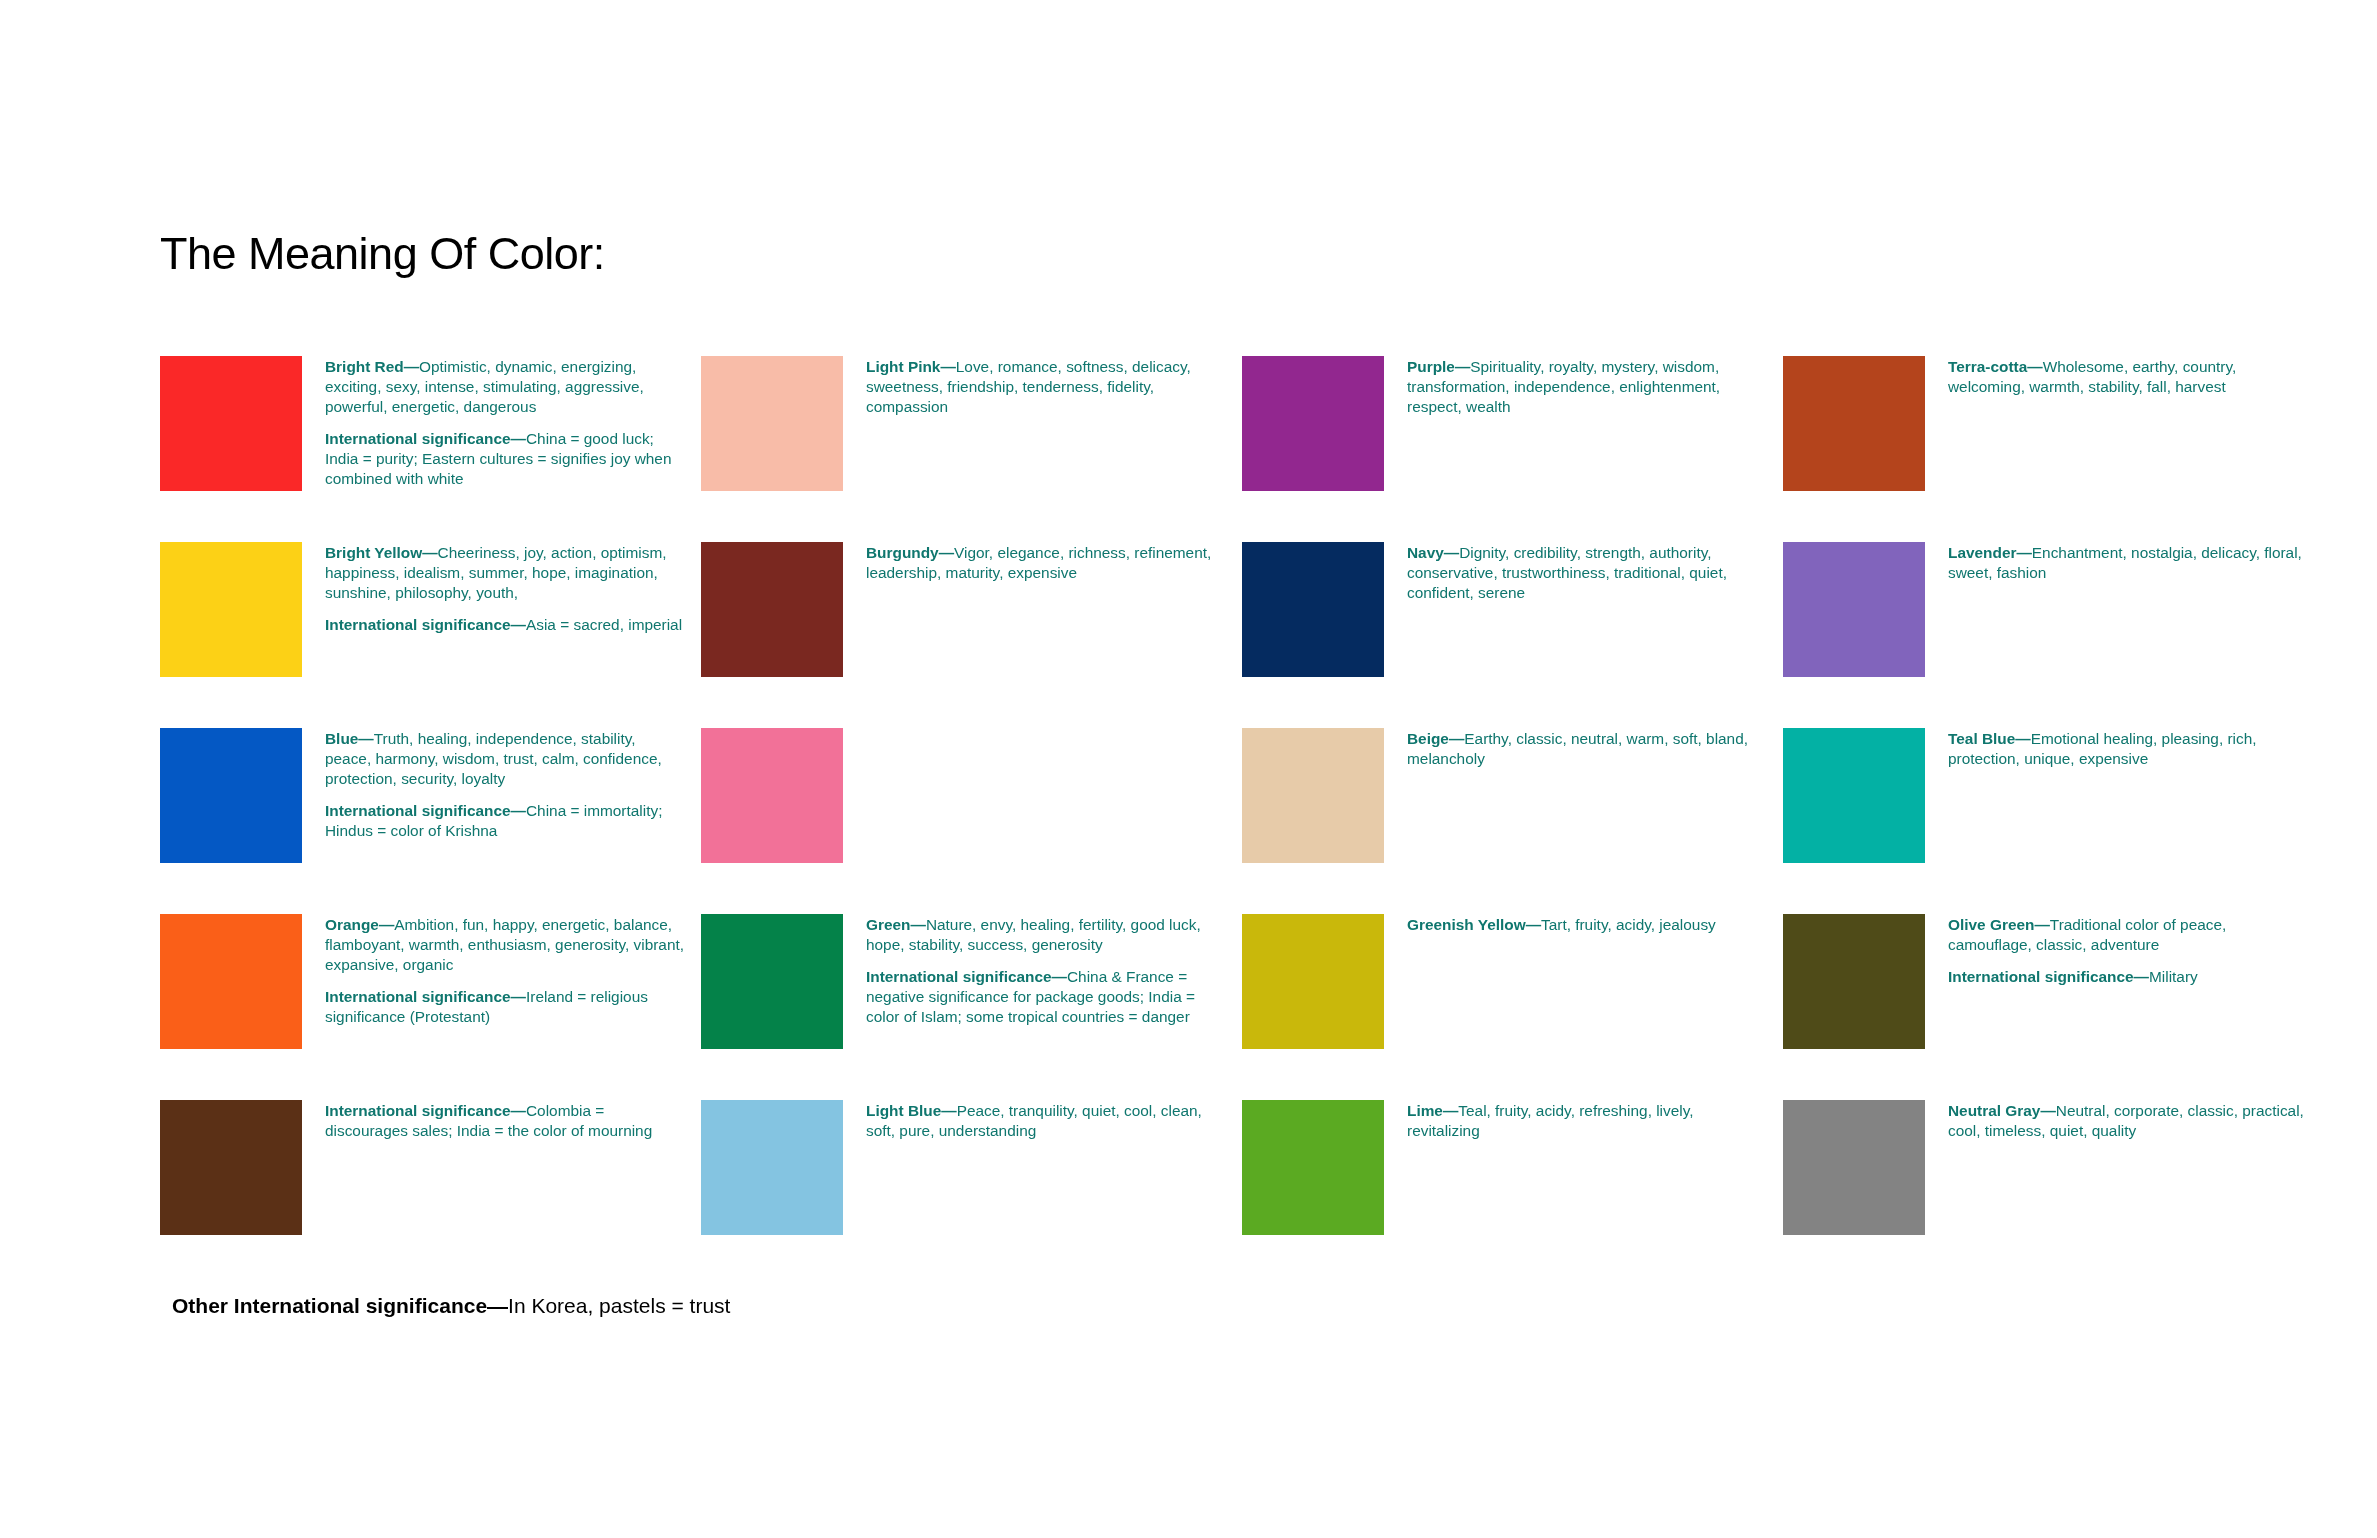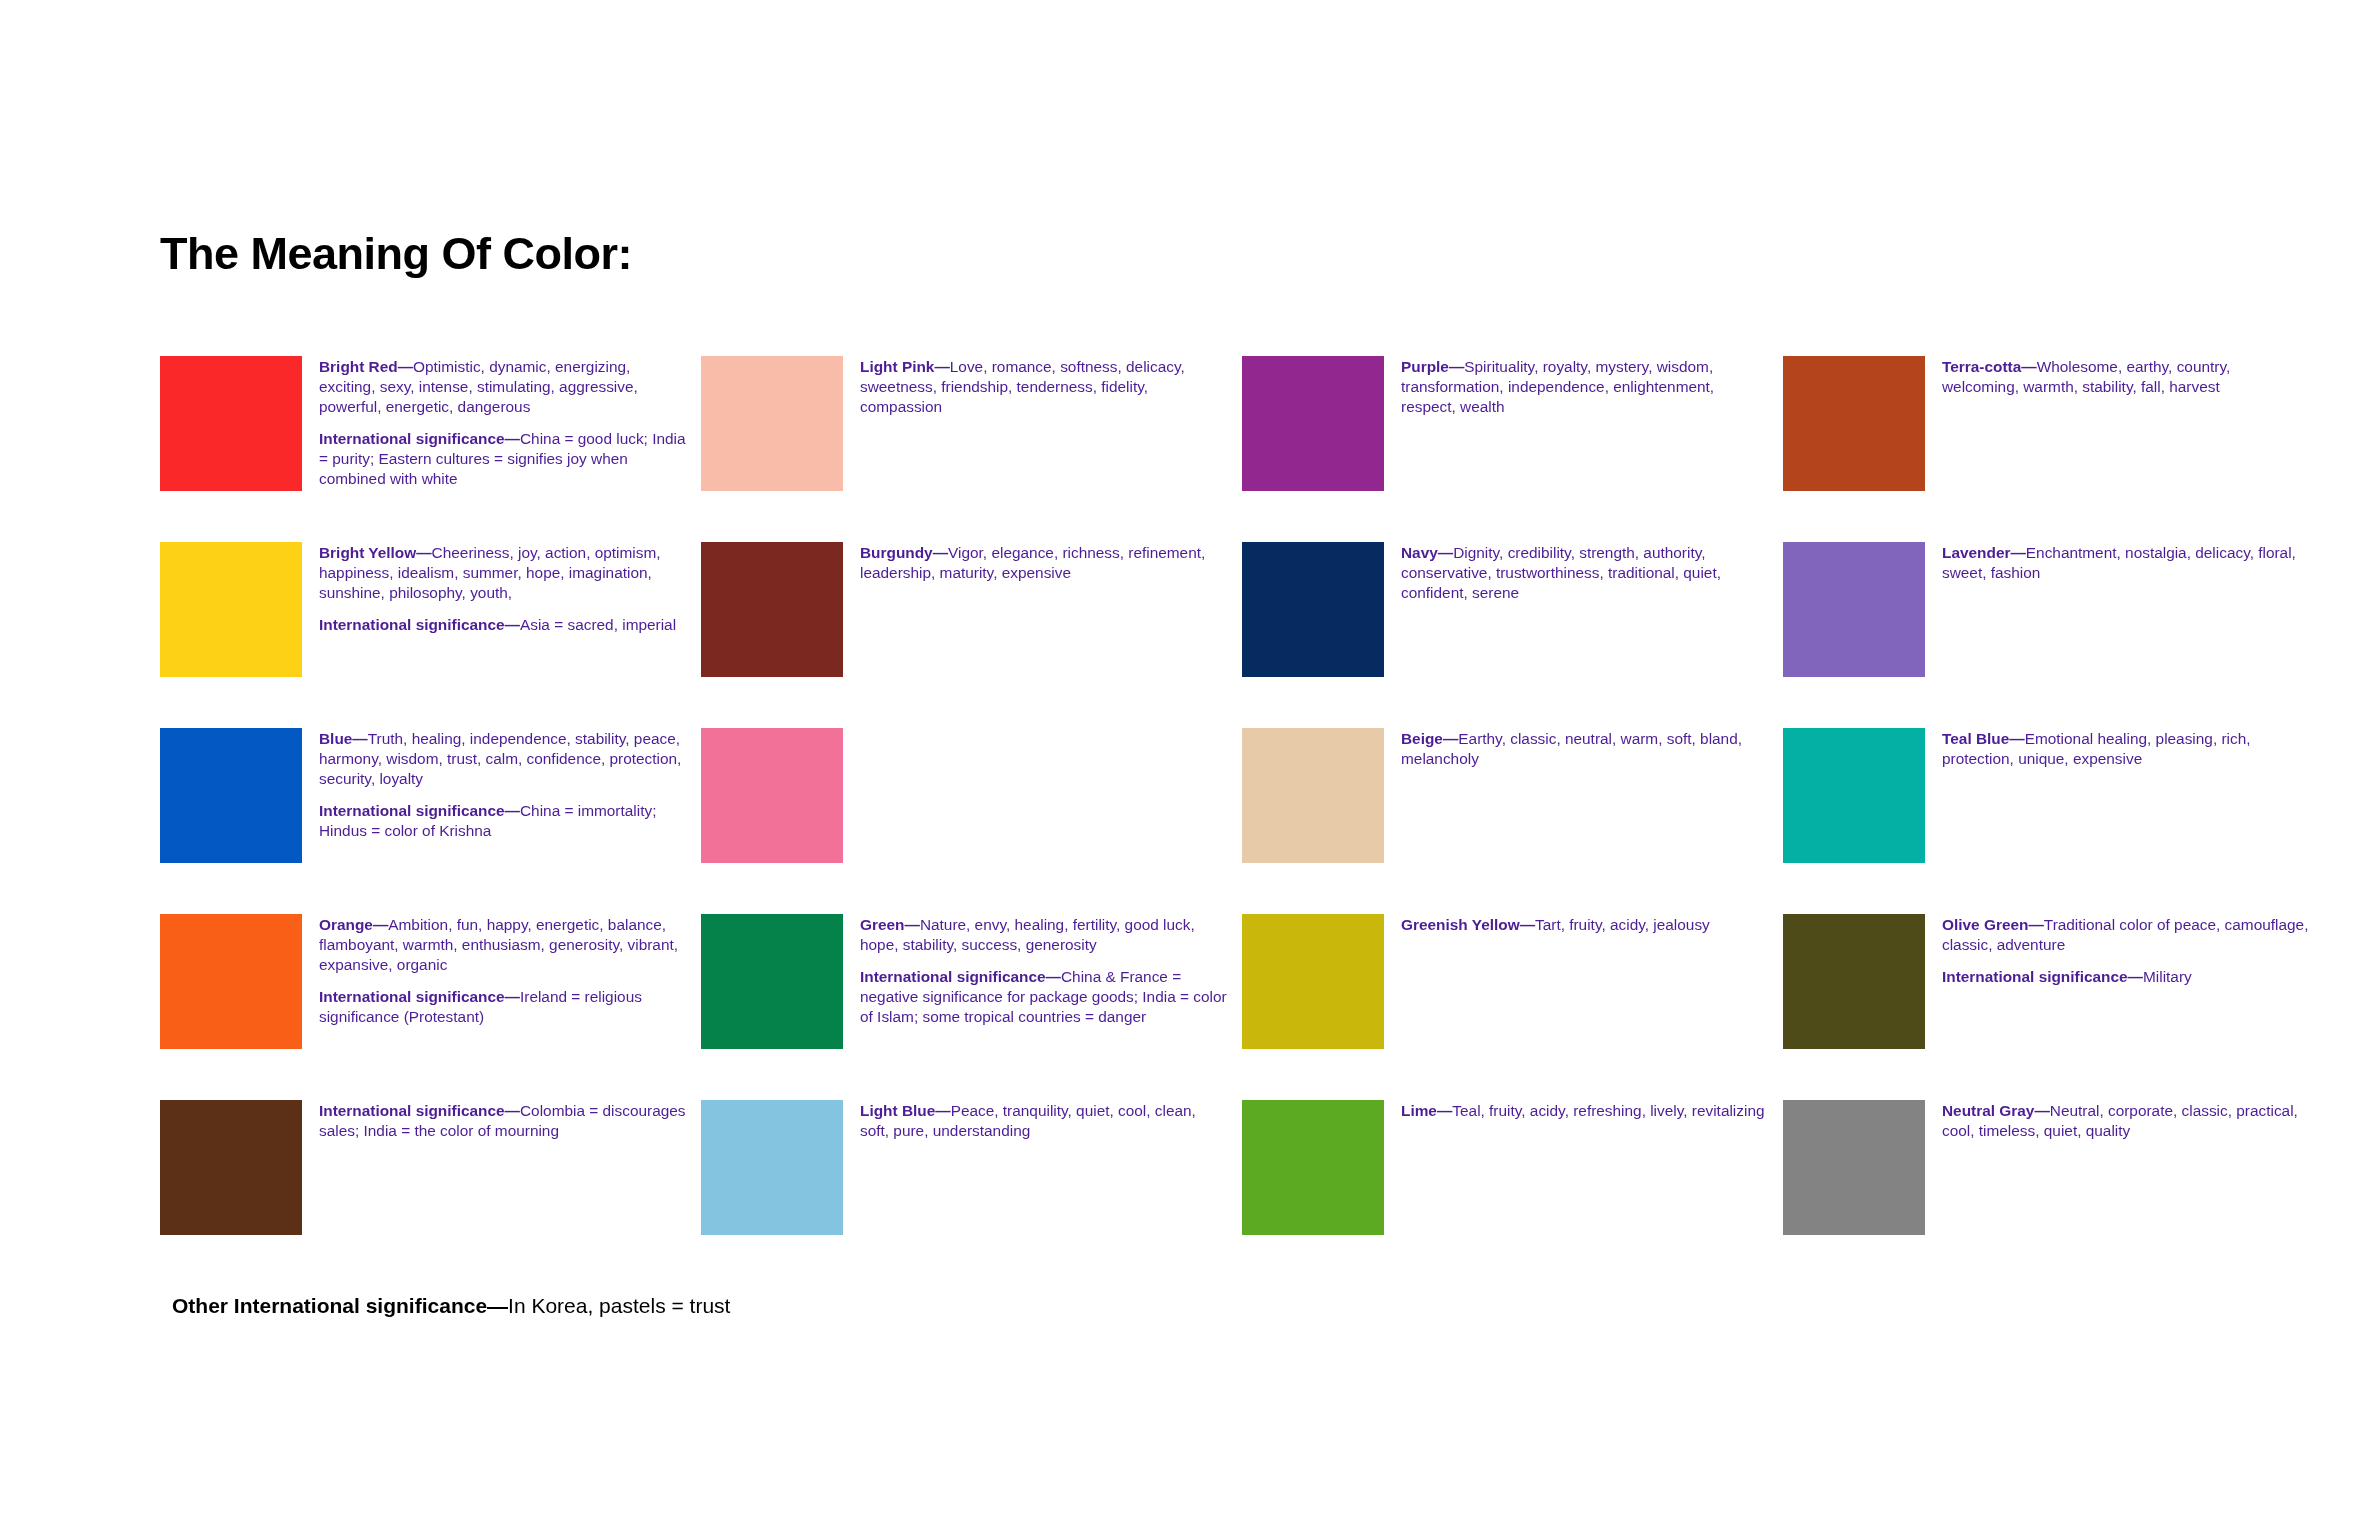--- a/index.html
+++ b/index.html
@@ -23,21 +23,21 @@
     height: 1538px;
     background: #ffffff;
   }
 
   
   .page-title {
     position: absolute;
     left: 160px;
     top: 231px;
     font-size: 45px;
-    font-weight: bold;
+    font-weight: normal;
     letter-spacing: -0.5px;
     line-height: 1;
     color: #000000;
     white-space: nowrap;
   }
 
   
   .grid {
     position: absolute;
     left: 160px;
@@ -69,22 +69,22 @@
     flex: 1 1 auto;
     padding-left: 17px;
     padding-right: 15px;
     padding-top: 0.9px;
     box-sizing: border-box;
   }
 
   .para {
     font-size: 15.4px;
     line-height: 20px;
-    color: #4c1d95;
-    margin: 0 0 12px 0;
+    color: #0f766e;
+    margin: 0 0 12px 6px;
     text-align: left;
     word-spacing: 0px;
   }
   .para:last-child { margin-bottom: 0; }
 
   .para.gap-extra { margin-top: 7.5px; }
 
   .lead {
     font-weight: bold;
   }

